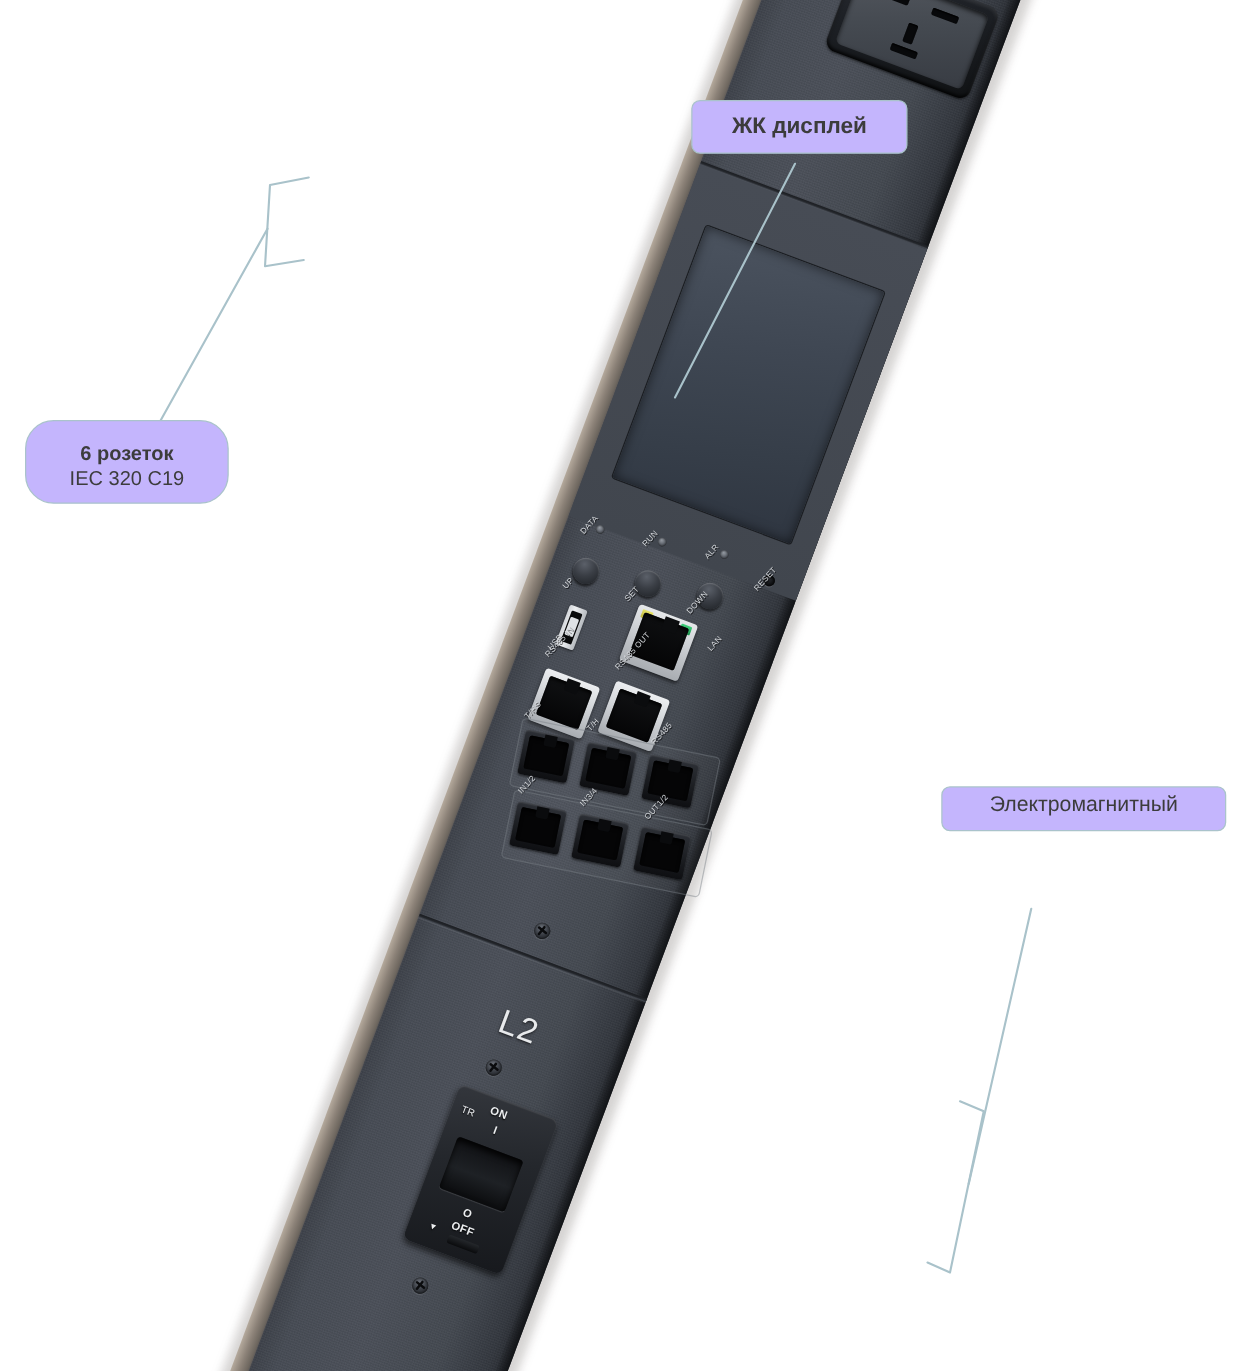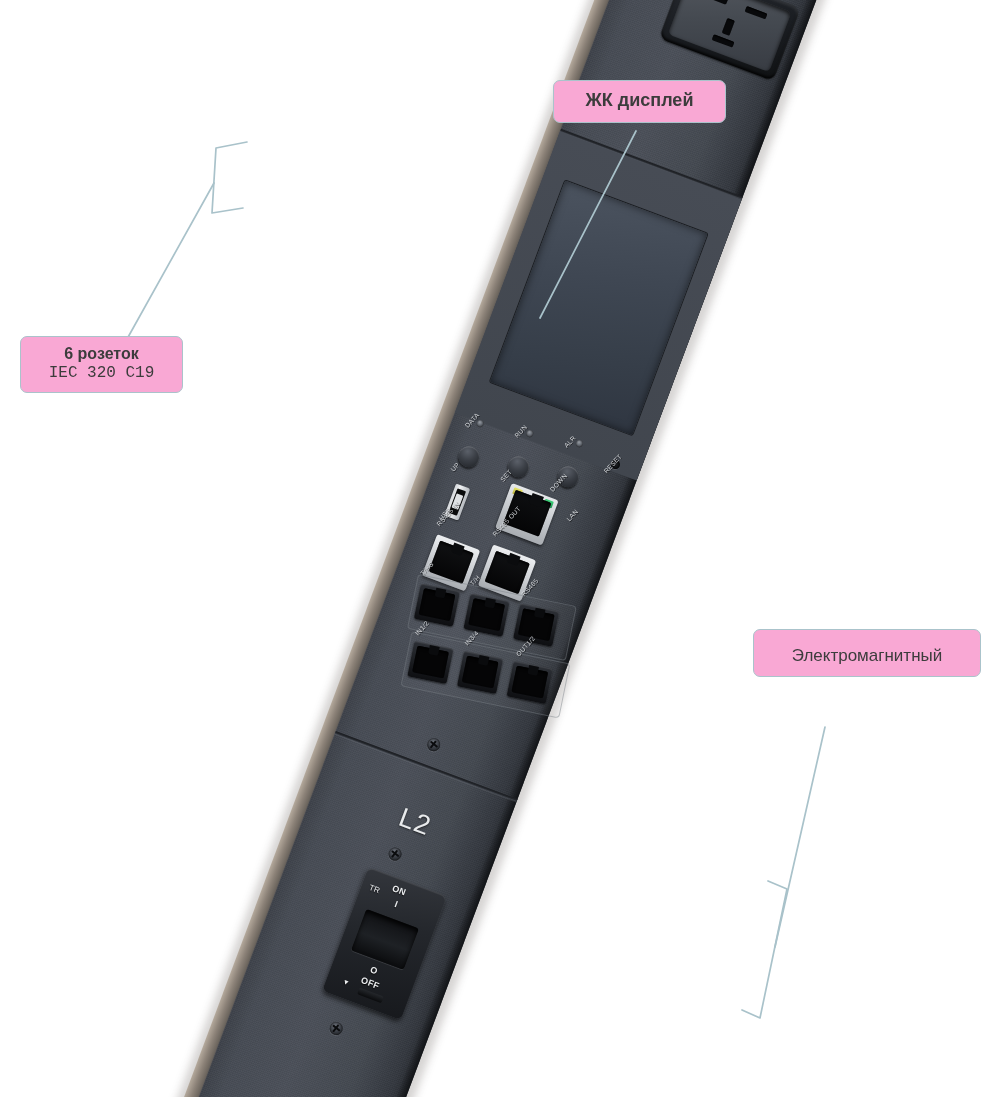--- a/index.html
+++ b/index.html
@@ -215,31 +215,31 @@
   }
   .breaker .mkb{font-weight:bold;font-size:9px;}
   .breaker .pinstrip{
     position:absolute;left:34px;bottom:9px;width:26px;height:7px;
     background:linear-gradient(180deg,#24272b,#0a0b0d);border-radius:2px;
   }
 
   
   .callout{
     position:absolute;
-    background:#f9a8d4;
+    background:#c4b5fd;
     border:1.6px solid #aac3cb;
     border-radius:7px;
     color:#3c3c3c;
     text-align:center;
     line-height:1.22;
     box-sizing:border-box;
     font-family:"Liberation Sans", sans-serif;
   }
   .callout .l1{display:block;font-weight:bold;}
-  .callout .l2{display:block;font-weight:normal;font-family:Liberation Mono, monospace;}
+  .callout .l2{display:block;font-weight:normal;}
   .callout .l3{display:block;font-weight:normal;}
   .leader{position:absolute;overflow:visible;pointer-events:none;}
   .leader path,.leader line{
     stroke:#a9c2ca;stroke-width:1.7;fill:none;
     stroke-linecap:round;stroke-linejoin:round;
   }
 </style>
 </head>
 <body>
 
@@ -376,26 +376,26 @@
 
     <path d="M 247 142 L 216 148 L 212 213 L 243 208"></path>
     <path d="M 214 183 L 122 348"></path>
 
     <path d="M 636 131 L 540 318"></path>
 
     <path d="M 768 881 L 787 889 L 760 1018 L 742 1010"></path>
     <path d="M 775 947 L 825 727"></path>
   </svg>
 
-  <div class="callout" style="left:20px;top:336px;width:163px;padding:7px 6px 9px;font-size:16px;">
+  <div class="callout" style="left:20px;top:336px;width:163px;padding:17px 6px 9px;font-size:16px;border-radius:23px;">
     <span class="l1">6 розеток</span>
     <span class="l2">IEC 320 C19</span>
   </div>
 
   <div class="callout" style="left:553px;top:80px;width:173px;padding:9px 6px 10px;font-size:18px;">
     <span class="l1">ЖК дисплей</span>
   </div>
 
-  <div class="callout" style="left:753px;top:629px;width:228px;padding:16px 6px 9px;font-size:17px;">
+  <div class="callout" style="left:753px;top:629px;width:228px;padding:4px 6px 9px;font-size:17px;">
     <span class="l1" style="font-weight:normal;">Электромагнитный</span>
   </div>
 
 </div>
 
 </body></html>

